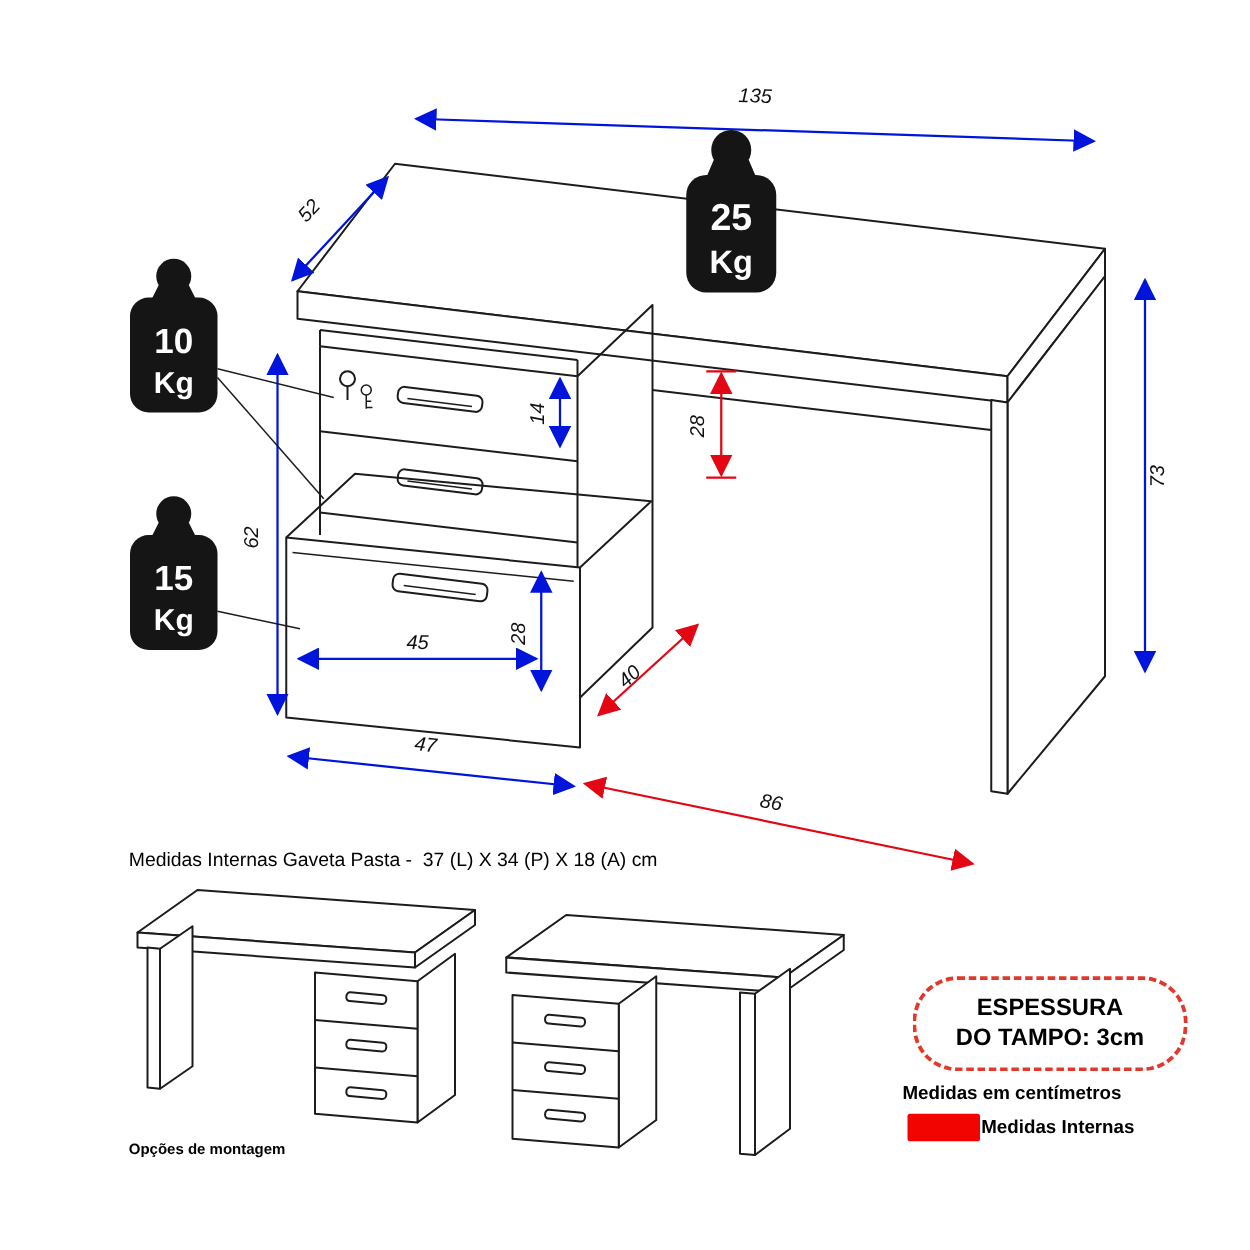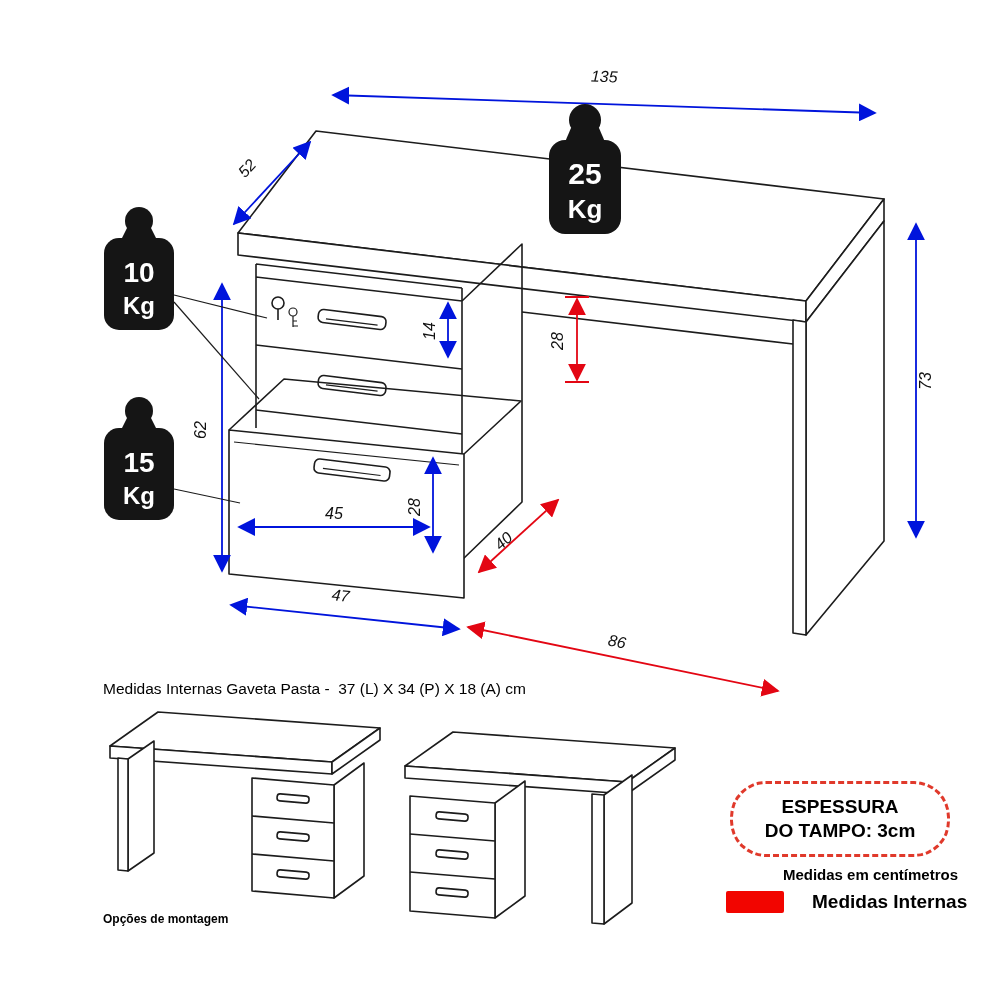--- a/index.html
+++ b/index.html
@@ -15,28 +15,28 @@
   .dimtxt{fill:#101010;font-size:16px;font-style:italic;text-anchor:middle;
           font-family:"Liberation Sans",sans-serif;}
   .badge{fill:#151515;stroke:none;}
   .badgetxt{fill:#ffffff;font-weight:bold;text-anchor:middle;font-family:"Liberation Sans",sans-serif;}
   .notes{position:absolute;left:103px;top:641px;font-size:15.5px;line-height:19px;
          font-weight:500;white-space:pre;}
   .options-label{position:absolute;left:103px;top:912px;font-size:12px;font-weight:bold;}
   .thickness-box{position:absolute;left:730px;top:781px;width:214px;height:70px;
          border:3px dashed #e0392b;border-radius:36px;display:flex;flex-direction:column;
          align-items:center;justify-content:center;font-size:19px;font-weight:bold;line-height:24px;}
-  .units-note{position:absolute;left:722px;top:866px;width:236px;text-align:right;
+  .units-note{position:absolute;left:722px;top:866px;width:236px;text-align:left;
          font-size:15px;font-weight:bold;}
   .legend{position:absolute;left:726px;top:890px;}
   .legend-row{display:flex;align-items:center;height:23px;margin-bottom:6px;}
   .swatch{display:inline-block;width:58px;height:22px;border-radius:2px;}
   .swatch.red{background:#f20500;}
   .swatch.blue{background:#0505f0;}
-  .legend-label{margin-left:28px;font-size:19px;font-weight:bold;}
+  .legend-label{margin-left:1px;font-size:15px;font-weight:bold;}
 </style>
 </head>
 <body>
 
 <div class="page">
 
   <svg class="main" width="1000" height="700" viewBox="0 0 1000 700">
     <defs>
       <marker id="ab" viewBox="0 0 10 10" refX="9" refY="5" markerWidth="10" markerHeight="10" orient="auto-start-reverse">
           <path d="M0,0 L10,5 L0,10 z" fill="#0014dc"></path>

